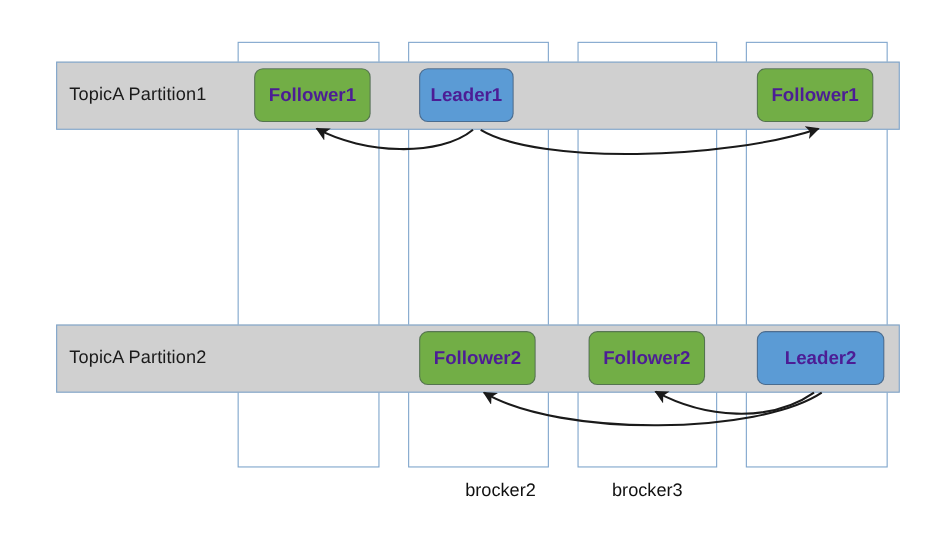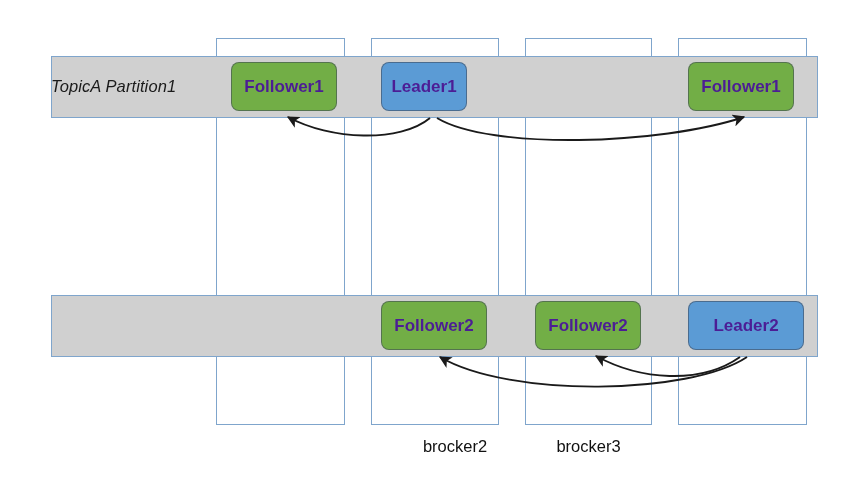--- a/index.html
+++ b/index.html
@@ -70,23 +70,24 @@
 <body>
 
 <div id="canvas">
 
   <div class="broker-col" id="col0" style="left: 216px; top: 38px; width: 129px; height: 387px;"></div>
   <div class="broker-col" id="col1" style="left: 371px; top: 38px; width: 128px; height: 387px;"></div>
   <div class="broker-col" id="col2" style="left: 525px; top: 38px; width: 127px; height: 387px;"></div>
   <div class="broker-col" id="col3" style="left: 678px; top: 38px; width: 129px; height: 387px;"></div>
 
   <div class="partition-bar" id="bar0" style="left: 51px; top: 56px; width: 767px; height: 62px;"></div>
-  <div class="partition-label" id="barlab0" style="left: 51px; top: 77px; font-style: italic;">TopicA  Partition1</div>
+  <div class="partition-label" id="barlab0" style="left: 63px; top: 77px;">TopicA  Partition1</div>
 
   <div class="partition-bar" id="bar1" style="left: 51px; top: 295px; width: 767px; height: 62px;"></div>
+  <div class="partition-label" id="barlab1" style="left: 63px; top: 316px;">TopicA  Partition2</div>
 
   <div class="node green" id="n00" style="left: 231px; top: 62px; width: 106px; height: 49px; background: rgb(114, 174, 70);">Follower1</div>
   <div class="node blue" id="n01" style="left: 381px; top: 62px; width: 86px; height: 49px; background: rgb(91, 155, 213);">Leader1</div>
   <div class="node green" id="n02" style="left: 688px; top: 62px; width: 106px; height: 49px; background: rgb(114, 174, 70);">Follower1</div>
 
   <div class="node green" id="n10" style="left: 381px; top: 301px; width: 106px; height: 49px; background: rgb(114, 174, 70);">Follower2</div>
   <div class="node green" id="n11" style="left: 535px; top: 301px; width: 106px; height: 49px; background: rgb(114, 174, 70);">Follower2</div>
   <div class="node blue" id="n12" style="left: 688px; top: 301px; width: 116px; height: 49px; background: rgb(91, 155, 213);">Leader2</div>
 
   <div class="broker-label" id="blab1" style="left: 391px; width: 128px; top: 437px;">brocker2</div>

